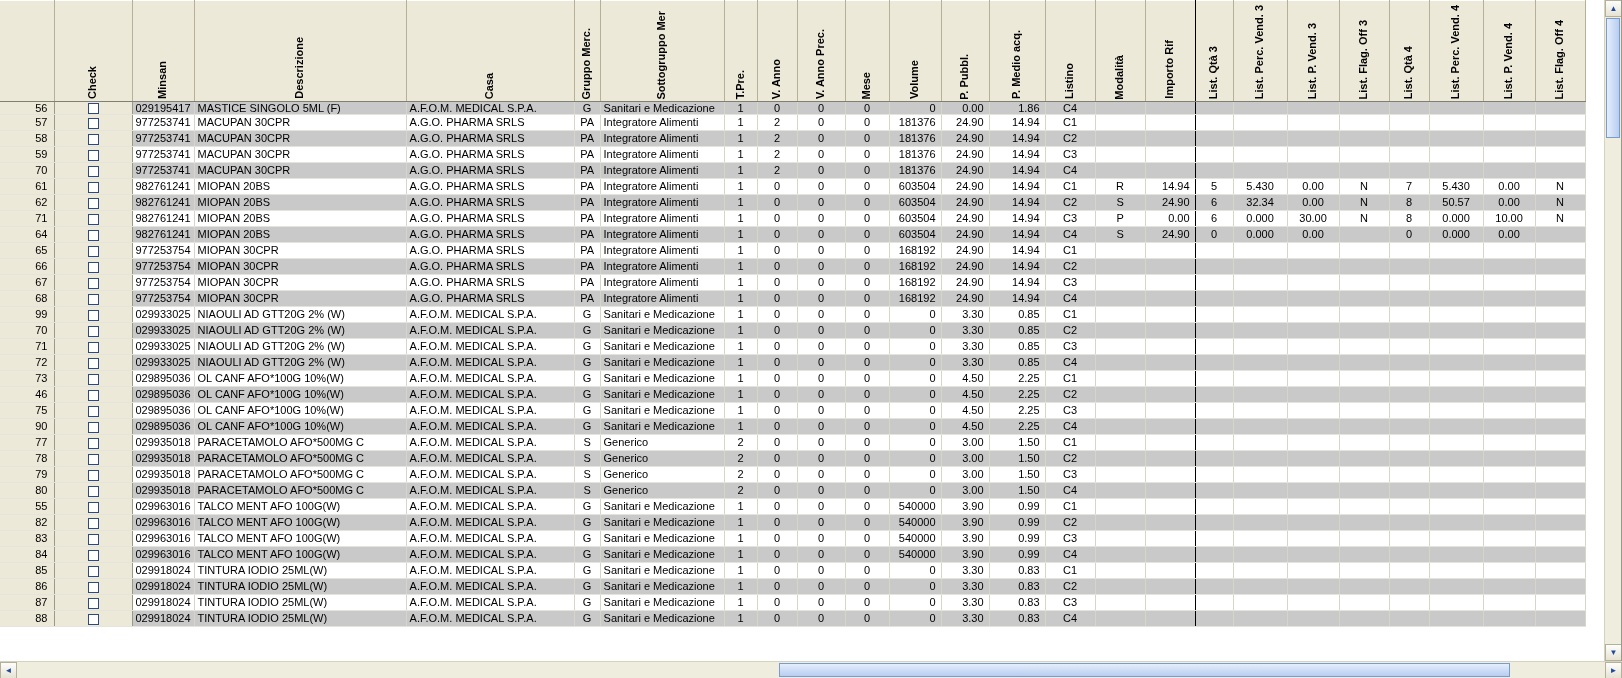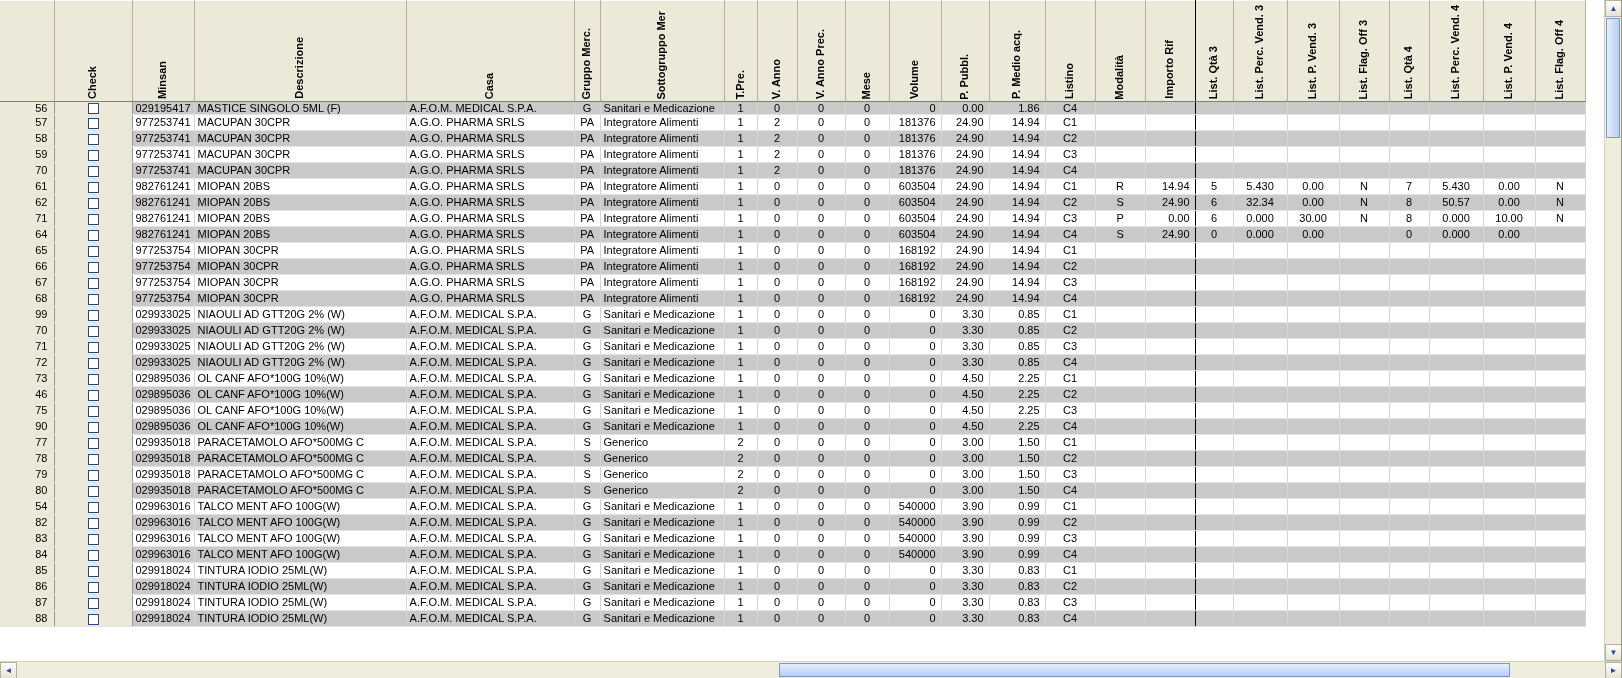--- a/index.html
+++ b/index.html
@@ -887,21 +887,21 @@
             <td class="c-center"></td>
             <td class="c-center"></td>
             <td class="c-center"></td>
             <td class="c-center"></td>
             <td class="c-center"></td>
             <td class="c-center"></td>
             <td class="c-center"></td>
             <td class="c-center"></td>
           </tr>
           <tr class="norm">
-            <td class="rownum">54</td>
+            <td class="rownum">55</td>
             <td class="c-center chk"><span class="cbox"></span></td>
             <td class="c-left">029963016</td>
             <td class="c-left">TALCO MENT AFO 100G(W)</td>
             <td class="c-left">A.F.O.M. MEDICAL S.P.A.</td>
             <td class="c-center">G</td>
             <td class="c-left">Sanitari e Medicazione</td>
             <td class="c-center">1</td>
             <td class="c-center">0</td>
             <td class="c-center">0</td>
             <td class="c-center">0</td>

